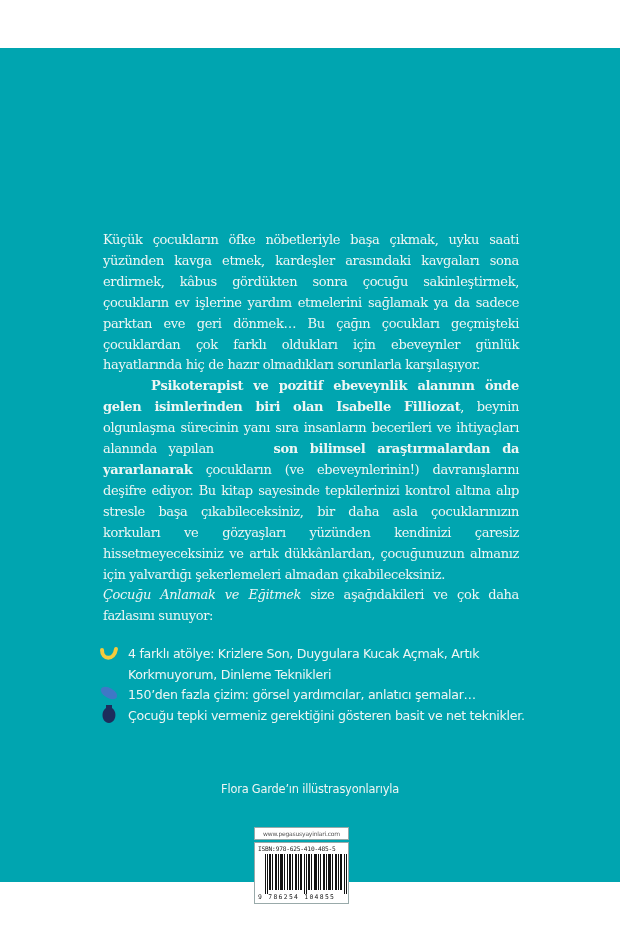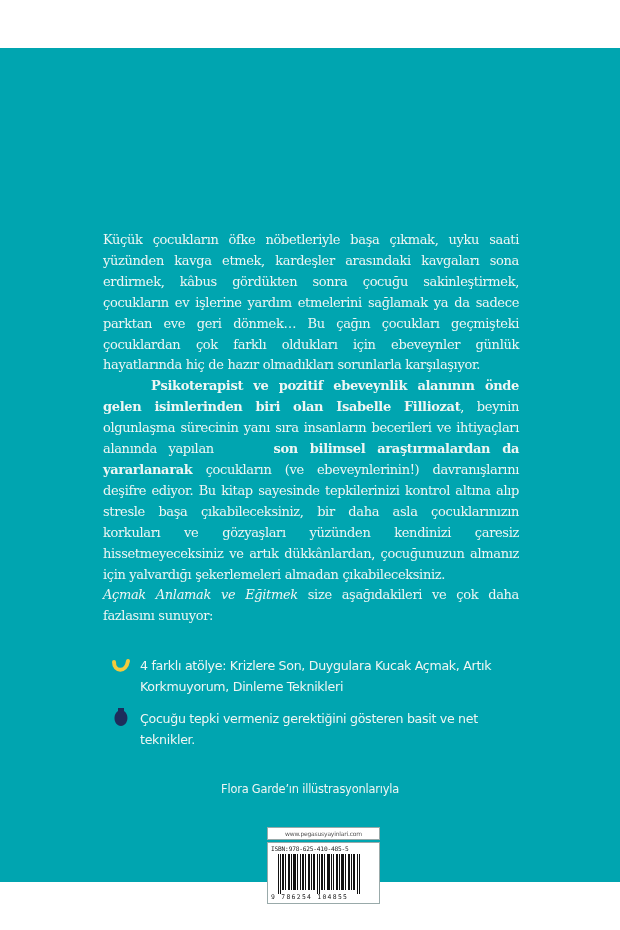--- a/index.html
+++ b/index.html
@@ -26,28 +26,28 @@
   }
   .body p { margin: 0; }
   .body b { font-weight: bold; margin-left: 48px; }
   .body i { font-style: italic; }
   .list {
     position: absolute; left: 103px; top: 596px; width: 440px;
     margin: 0; padding: 0; list-style: none;
     color: #EEF6F4; font-family: "DejaVu Sans", sans-serif;
     font-size: 12.6px; line-height: 20.5px; letter-spacing: -0.3px;
   }
-  .list li { position: relative; padding-left: 25px; margin: 12px; }
+  .list li { position: relative; padding-left: 25px; margin: 0; }
   .bullet { position: absolute; left: 0; top: 0; width: 22px; height: 22px; }
   .credit {
     position: absolute; left: 0; width: 620px; top: 734px; text-align: center;
     color: #EEF6F4; font-family: "DejaVu Sans", sans-serif; font-size: 11.4px;
     letter-spacing: -0.2px;
   }
-  .barcode-wrap { position: absolute; left: 267px; top: 779px; width: 113px; }
+  .barcode-wrap { position: absolute; left: 254px; top: 779px; width: 95px; }
   .url-box {
     background: #fff; border: 1px solid #9aa; height: 11px;
     font-family: "DejaVu Sans", sans-serif; font-size: 6px; line-height: 11px;
     text-align: center; color: #555; letter-spacing: -0.2px;
   }
   .code-box {
     margin-top: 2px; background: #fff; border: 1px solid #9aa; height: 60px;
     position: relative; overflow: hidden;
   }
   .isbn {
@@ -62,29 +62,35 @@
 </style>
 </head>
 <body>
 
 <div class="cover">
 
 
   <div class="body">
     <p>Küçük çocukların öfke nöbetleriyle başa çıkmak, uyku saati yüzünden kavga etmek, kardeşler arasındaki kavgaları sona erdirmek, kâbus gördükten sonra çocuğu sakinleştirmek, çocukların ev işlerine yardım etmelerini sağlamak ya da sadece parktan eve geri dönmek… Bu çağın çocukları geçmişteki çocuklardan çok farklı oldukları için ebeveynler günlük hayatlarında hiç de hazır olmadıkları sorunlarla karşılaşıyor.</p>
     <p><b>Psikoterapist ve pozitif ebeveynlik alanının önde gelen isimlerinden biri olan Isabelle Filliozat</b><span>, beynin olgunlaşma sürecinin yanı sıra insanların becerileri ve ihtiyaçları alanında yapılan </span><b>son bilimsel araştırmalardan da yararlanarak</b><span> çocukların (ve ebeveynlerinin!) davranışlarını deşifre ediyor. Bu kitap sayesinde tepkilerinizi kontrol altına alıp stresle başa çıkabileceksiniz, bir daha asla çocuklarınızın korkuları ve gözyaşları yüzünden kendinizi çaresiz hissetmeyeceksiniz ve artık dükkânlardan, çocuğunuzun almanız için yalvardığı şekerlemeleri almadan çıkabileceksiniz.</span></p>
-    <p><i>Açmak Anlamak ve Eğitmek</i><span> size aşağıdakileri ve çok daha fazlasını sunuyor:</span></p>
+    <p><i>Çocuğu Anlamak ve Eğitmek</i><span> size aşağıdakileri ve çok daha fazlasını sunuyor:</span></p>
   </div>
 
   <ul class="list">
     <li>
       <svg class="bullet" viewBox="0 0 22 22" style="top:-1px;left:-4px">
         <path d="M3 7 C3 17, 15 18, 17 6" stroke="#F4CB3C" stroke-width="4" fill="none" stroke-linecap="round"></path>
       </svg>
       <span>4 farklı atölye: Krizlere Son, Duygulara Kucak Açmak, Artık Korkmuyorum, Dinleme Teknikleri</span>
+    </li>
+    <li>
+      <svg class="bullet" viewBox="0 0 22 22" style="top:-3px;left:-5px">
+        <ellipse cx="11" cy="11" rx="9" ry="5" transform="rotate(30 11 11)" fill="#3F78C6"></ellipse>
+      </svg>
+      <span>150’den fazla çizim: görsel yardımcılar, anlatıcı şemalar…</span>
     </li>
     <li>
       <svg class="bullet" viewBox="0 0 22 22" style="top:-3px;left:-5px">
         <path d="M8 2 L14 2 L14 5 C19 8, 19 19, 11 20 C3 19, 3 8, 8 5 Z" fill="#1D2D5C"></path>
       </svg>
       <span>Çocuğu tepki vermeniz gerektiğini gösteren basit ve net teknikler.</span>
     </li>
   </ul>
 
   <div class="credit">Flora Garde’ın illüstrasyonlarıyla</div>

